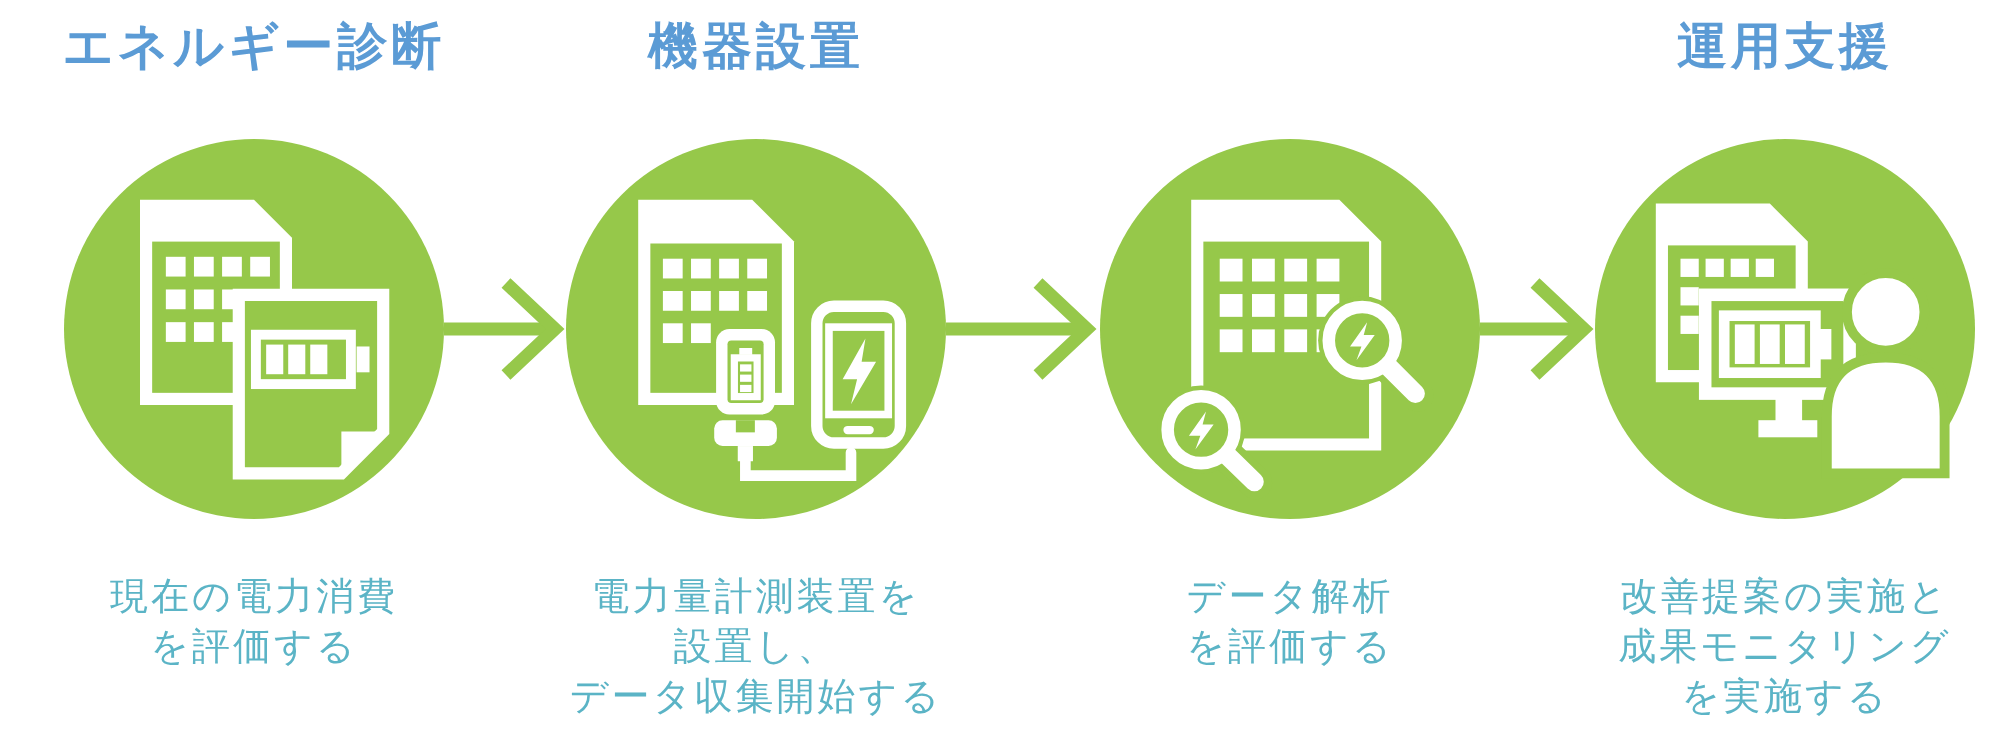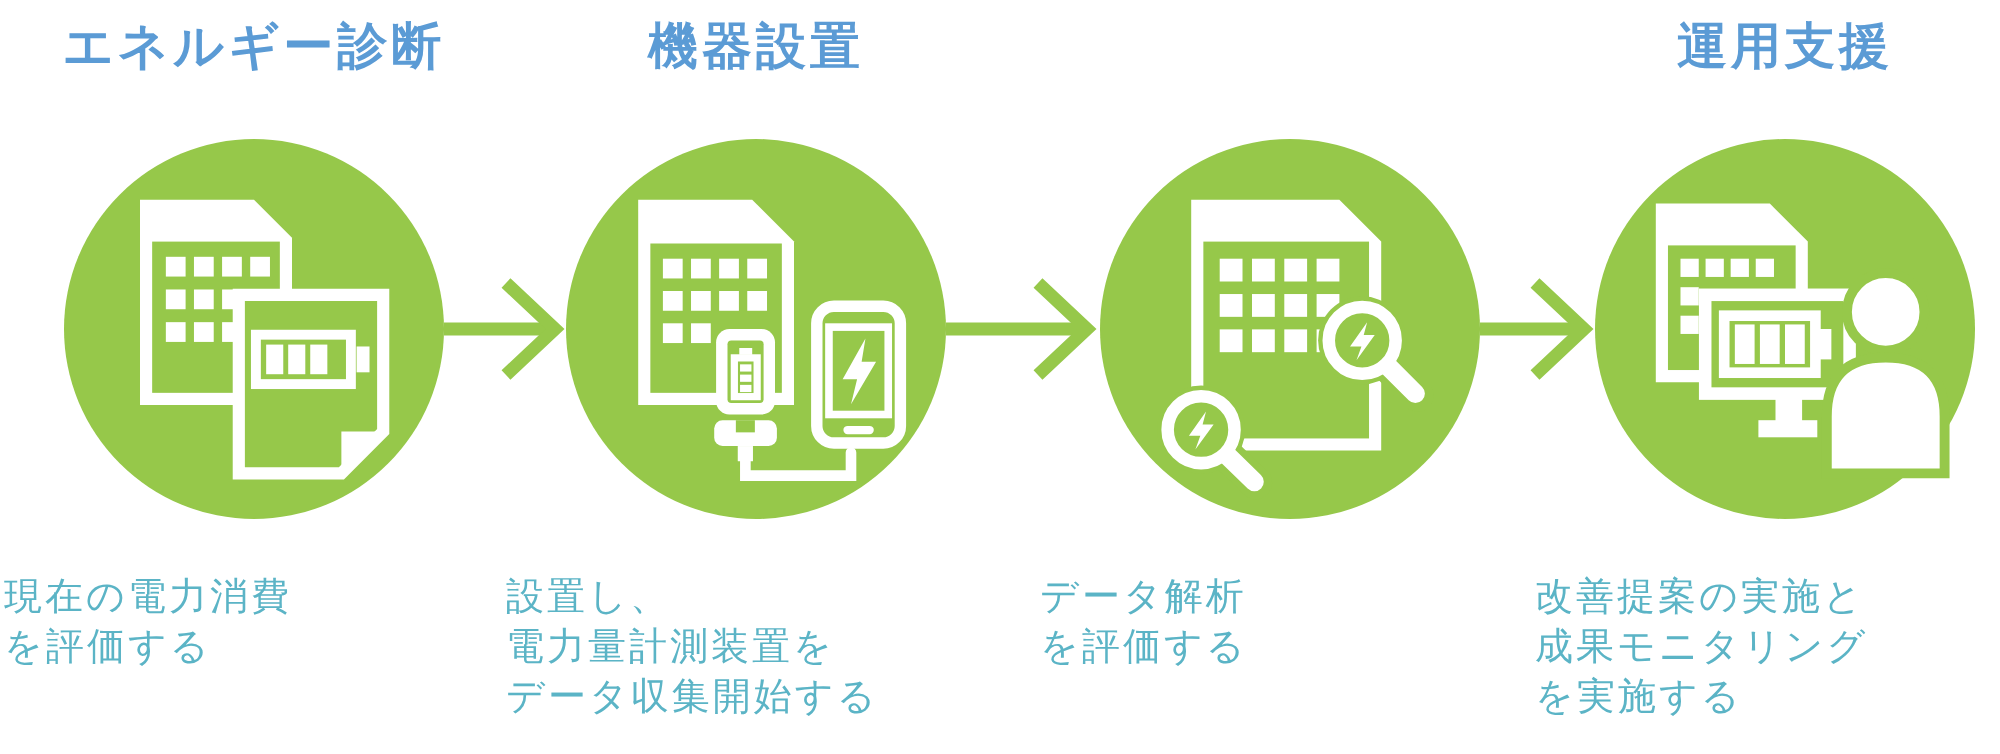--- a/index.html
+++ b/index.html
@@ -48,20 +48,21 @@
     height:380px;
     border-radius:50%;
     background:var(--green);
   }
   .circle svg{display:block;width:380px;height:380px;}
   .step-desc{
     position:absolute;
     top:571px;
     left:0;
     width:100%;
+    text-align:center;
     font-size:38px;
     line-height:1.32;
     font-weight:400;
     letter-spacing:3px;
     color:var(--desc_teal);
     white-space:nowrap;
   }
   .flow-arrow{
     position:absolute;
     top:274px;
@@ -162,22 +163,22 @@
         <rect class="f-w" x="45.2" y="80.8" width="4" height="4"></rect>
         <path class="n s-w" stroke-width="2.8" stroke-linecap="round" d="M47.2,84.8 L47.2,88.6 L75,88.6 L75,82.5"></path>
 
         <rect class="f-g s-w" stroke-width="3" x="66" y="44" width="22" height="36" rx="4.5"></rect>
         <rect class="n s-w" stroke-width="2" x="69.2" y="49.5" width="15.6" height="23"></rect>
         <polygon class="f-w" points="78.8,52.5 72.8,63.2 76.6,63.2 75,69.8 81.6,58.6 77.8,58.6"></polygon>
         <rect class="f-w" x="73" y="75.5" width="8" height="2.2" rx="1.1"></rect>
       </svg>
     </div>
     <div class="step-desc">
+      <div>電力量計測装置を</div>
       <div>設置し、</div>
-      <div>電力量計測装置を</div>
       <div>データ収集開始する</div>
     </div>
   </section>
 
   <div class="flow-arrow" style="left:946px;width:154px">
     <svg viewBox="0 0 154 110" aria-hidden="true">
       <line class="arr" stroke-width="13" x1="0" y1="55" x2="138" y2="55"></line>
       <polyline class="arr" stroke-width="13" points="92,9 141,55 92,101"></polyline>
     </svg>
   </div>

